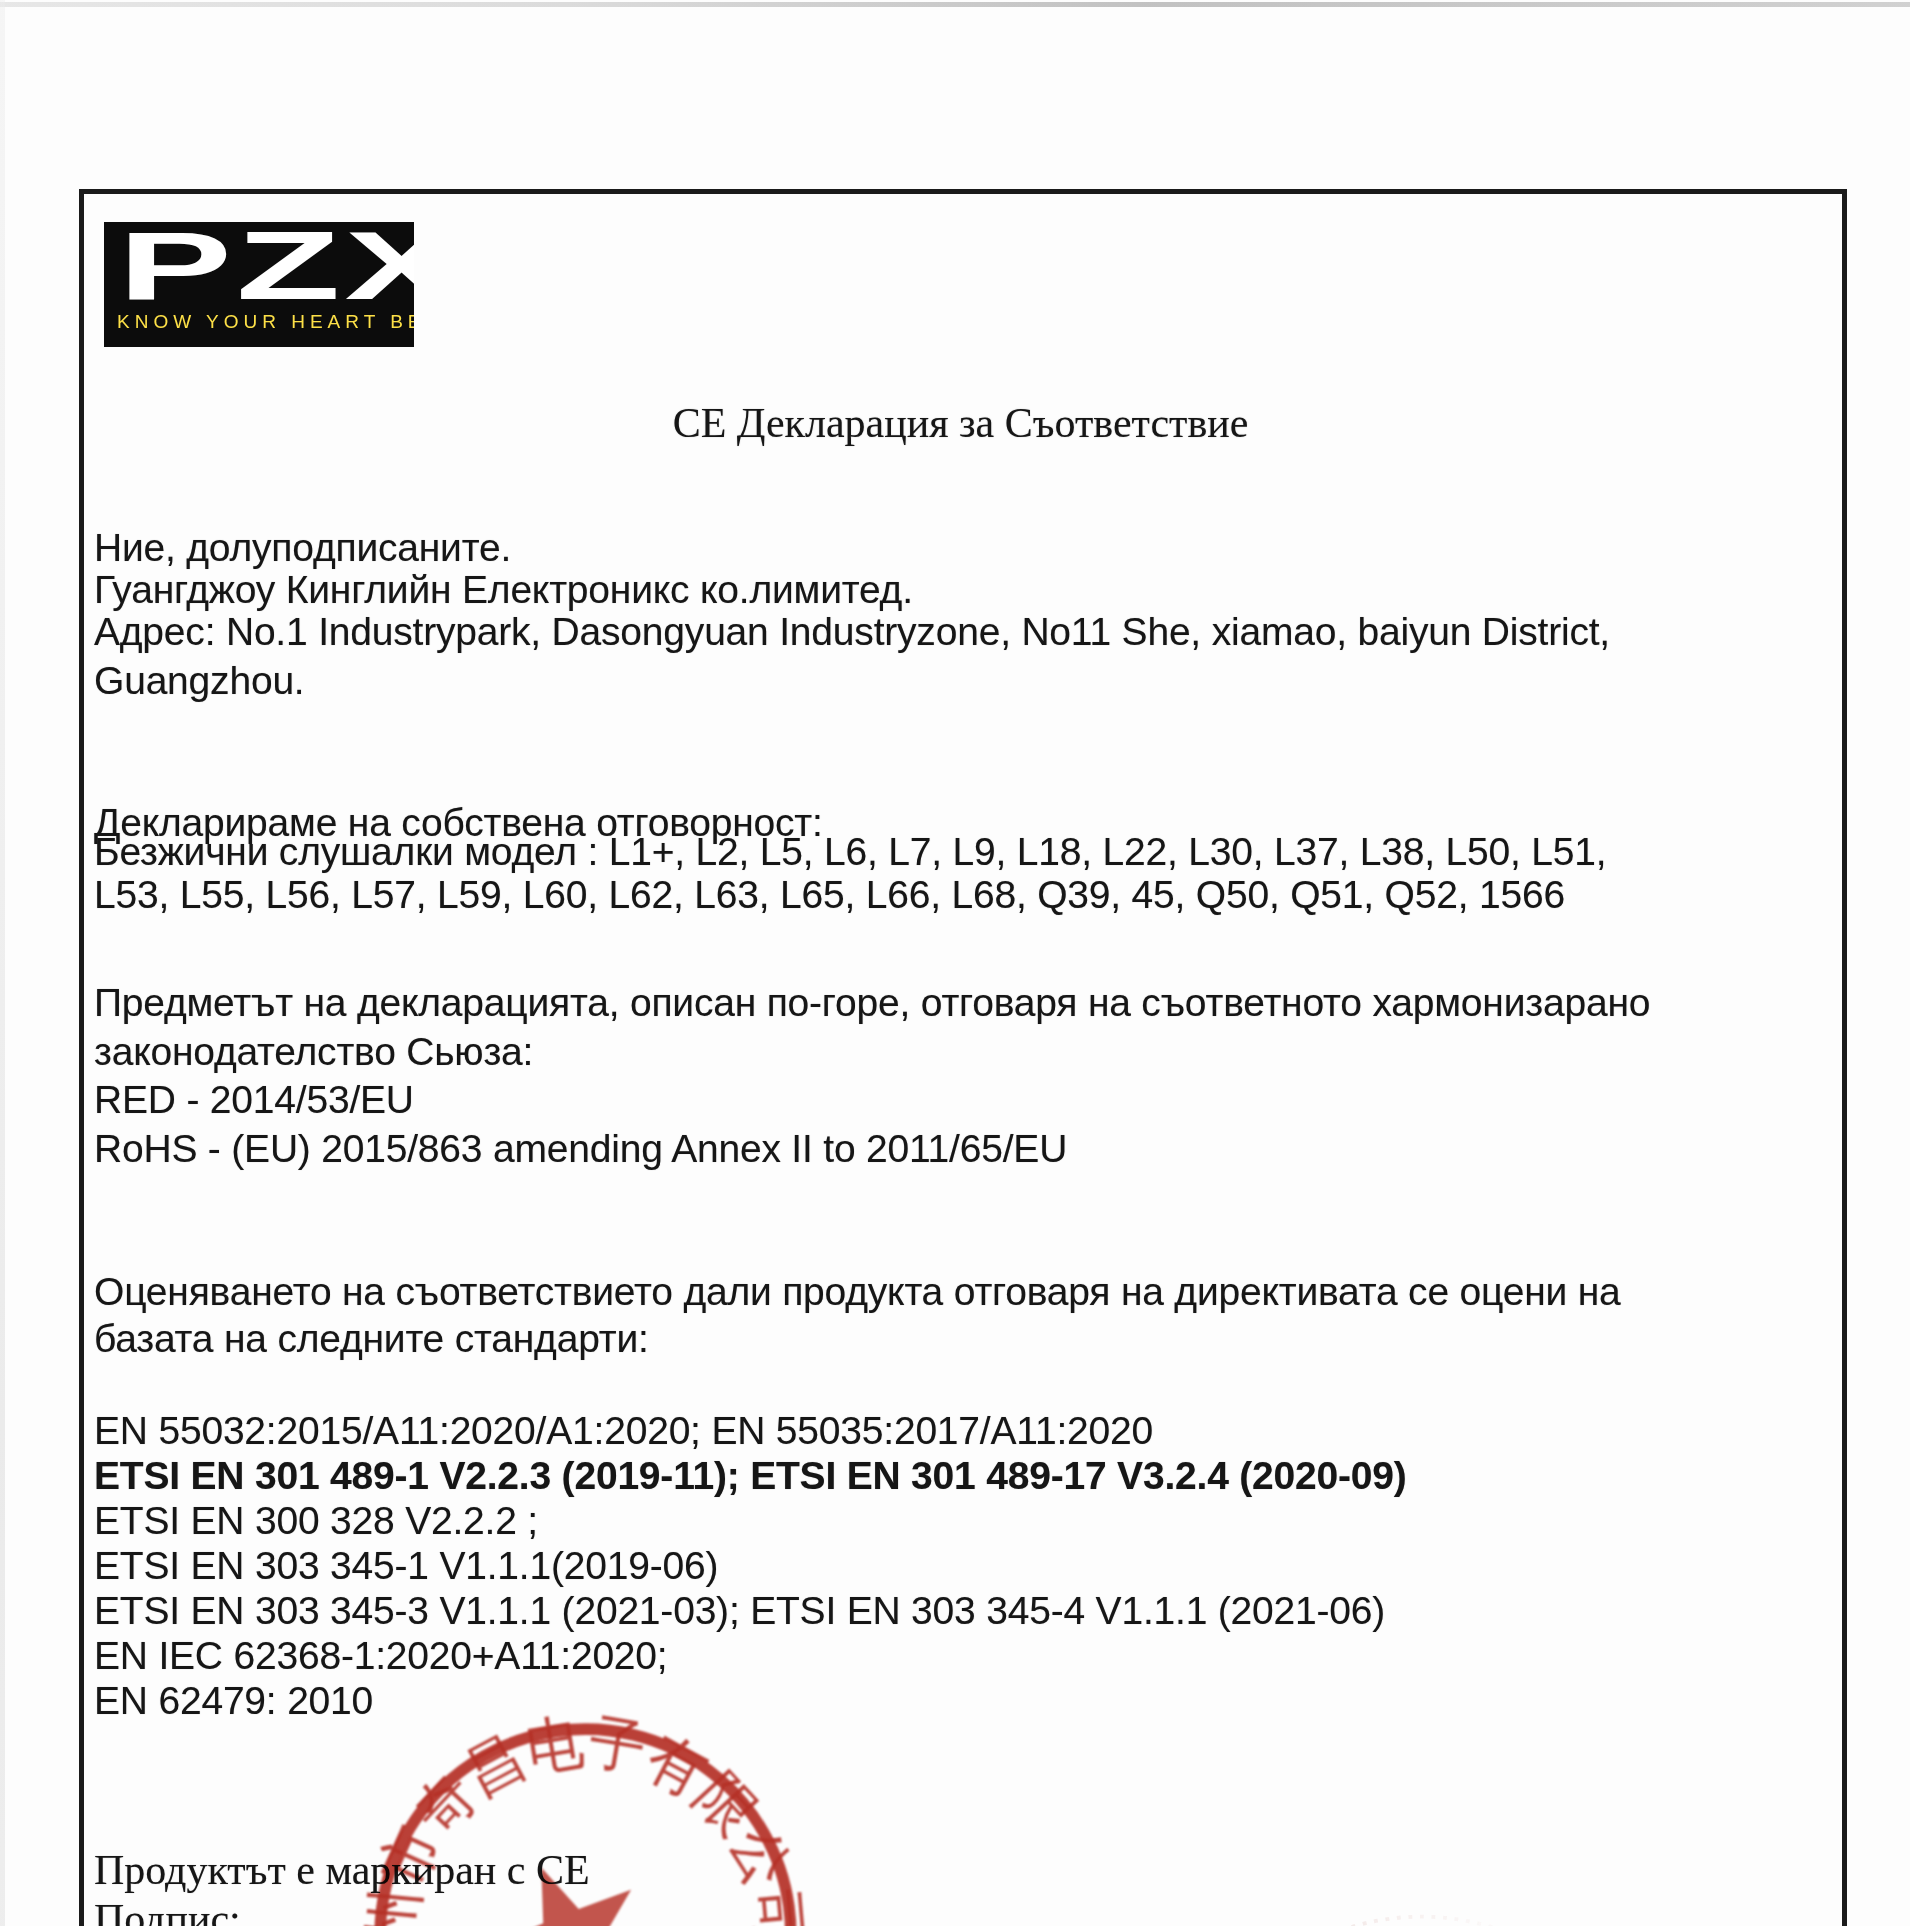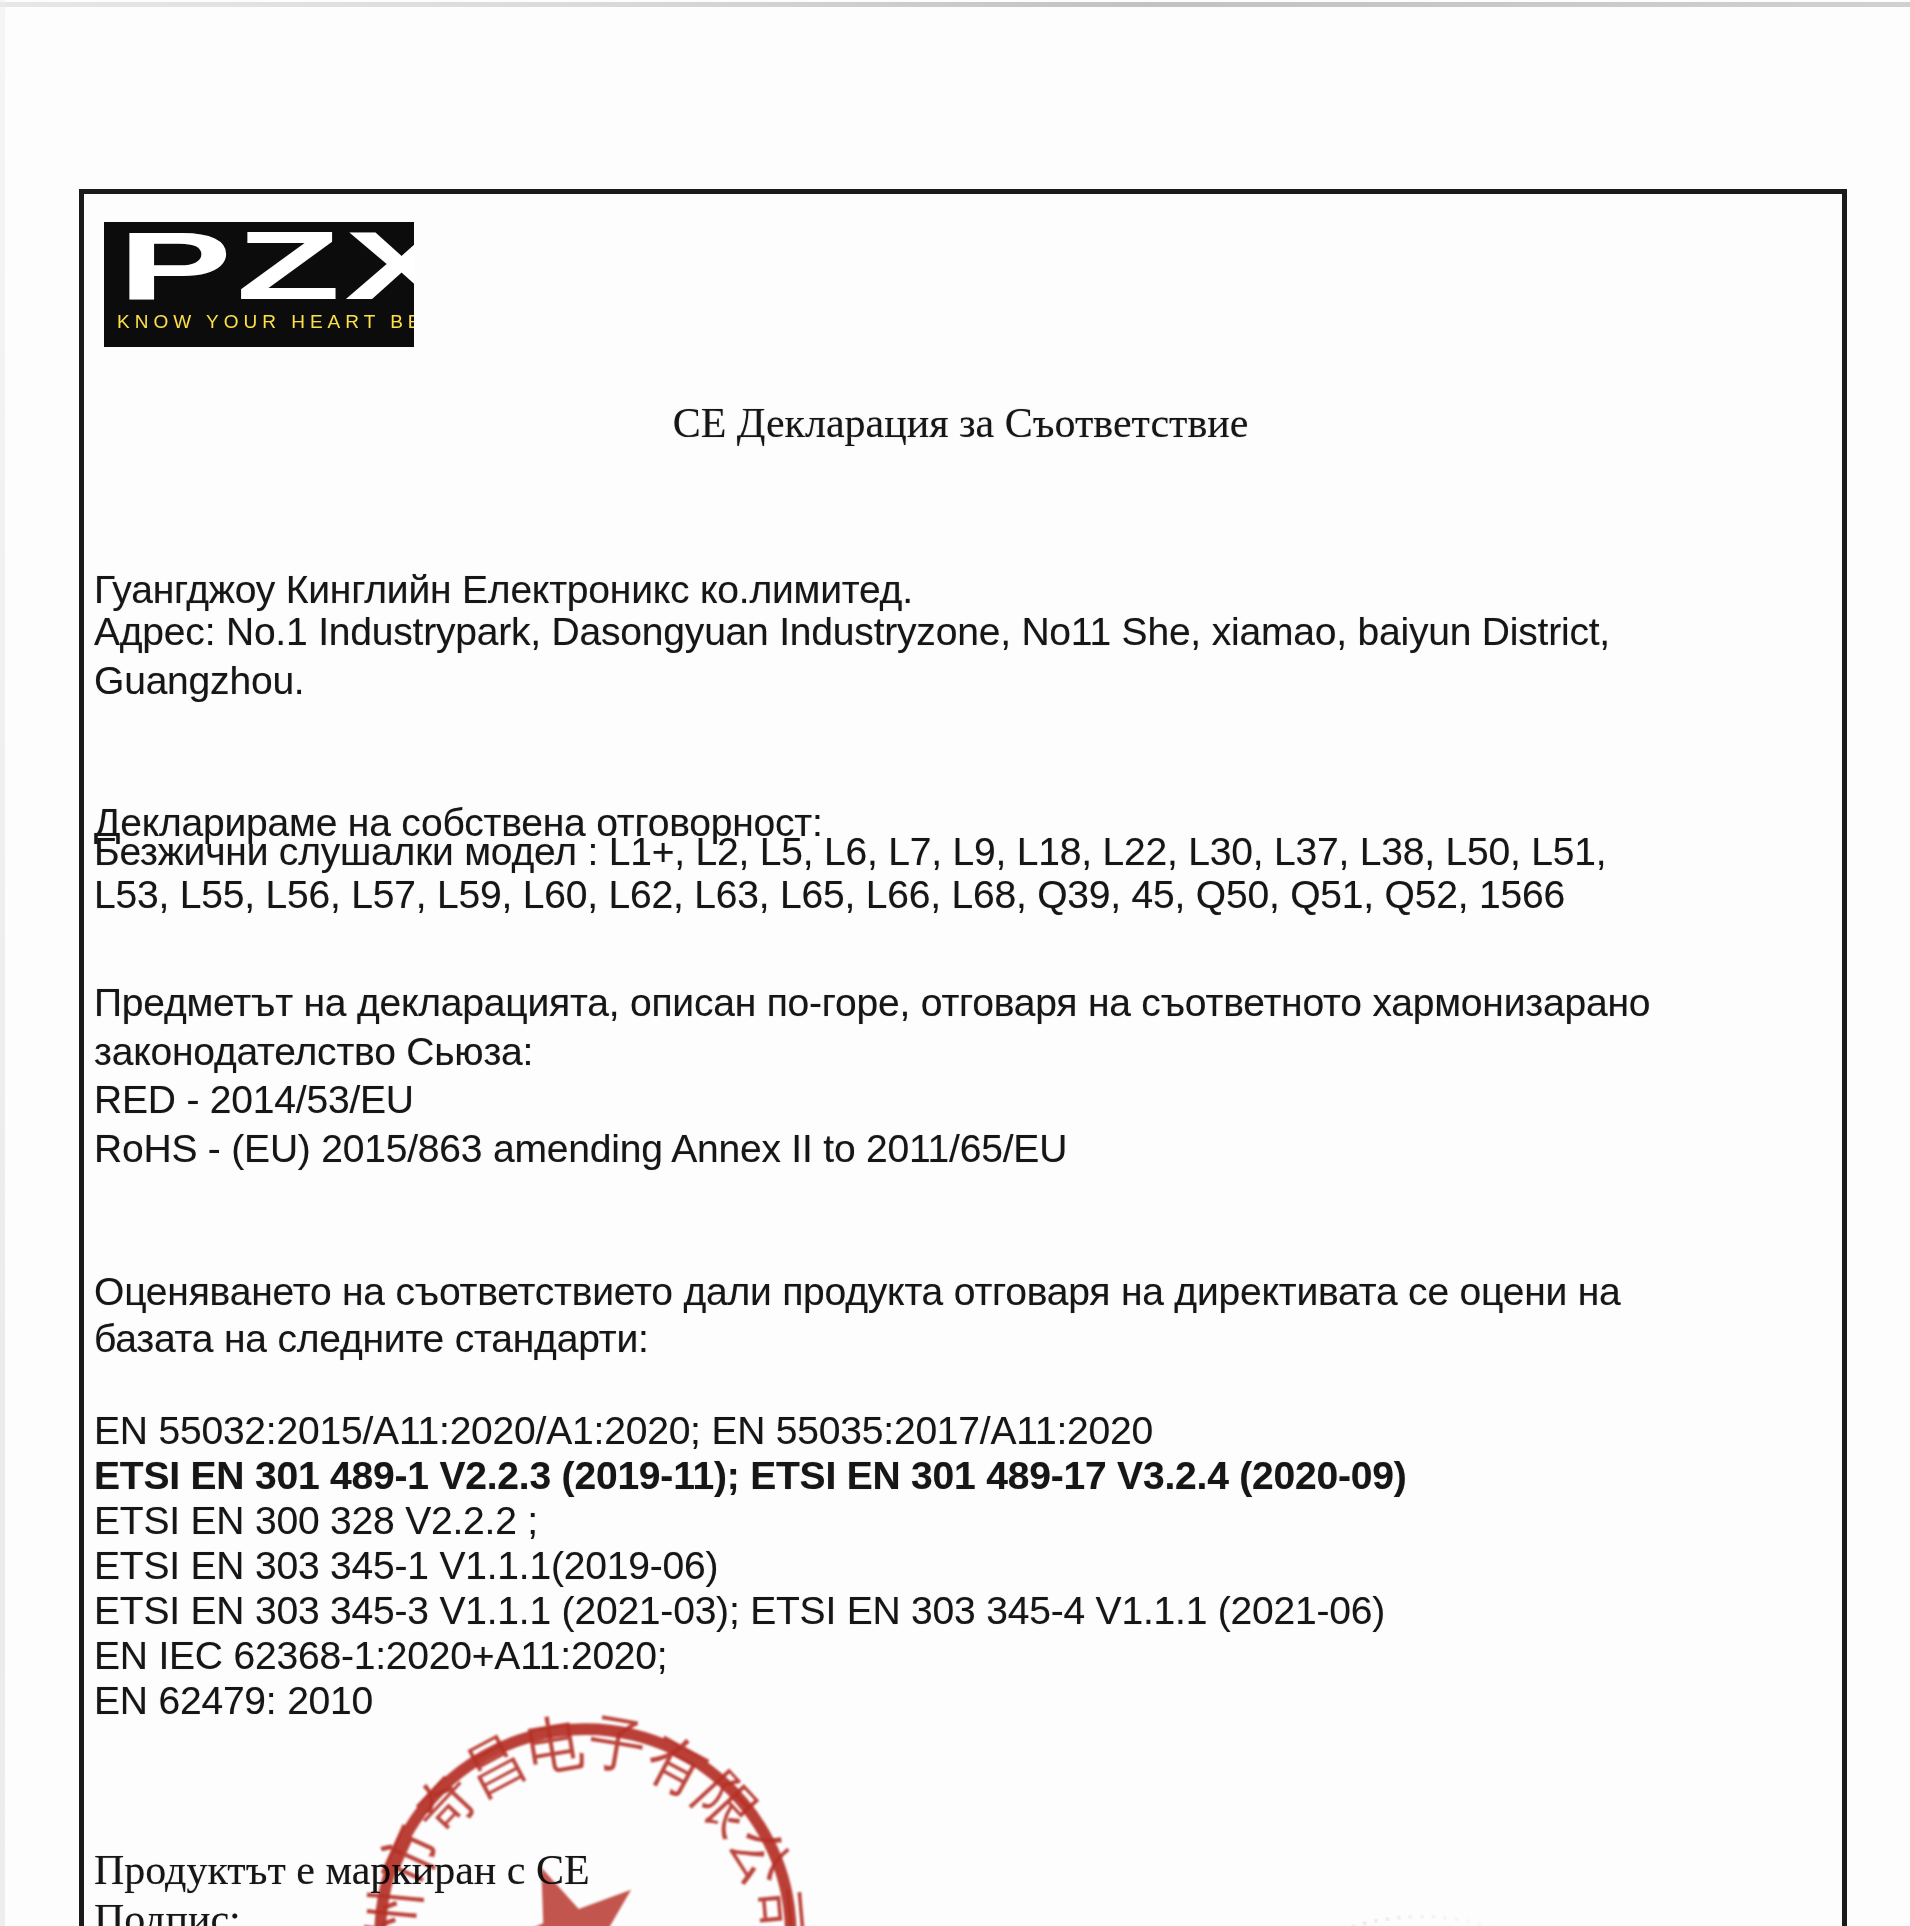--- a/index.html
+++ b/index.html
@@ -77,20 +77,21 @@
 
   <div id="frame"></div>
 
   <div id="logo">
     <span class="brand">PZX</span>
     <span class="tagline">KNOW YOUR HEART BETTER</span>
   </div>
 
   <div id="title">CE Декларация за Съответствие</div>
 
+  <div class="t" style="top:527px;">Ние, долуподписаните.</div>
   <div class="t b" style="top:569px;">Гуангджоу Кинглийн Електроникс ко.лимитед.</div>
   <div class="t" style="top:611px;">Адрес: No.1 Industrypark, Dasongyuan Industryzone, No11 She, xiamao, baiyun District,</div>
   <div class="t" style="top:654px;margin-top:6px;">Guangzhou.</div>
 
   <div class="t" style="top:755px;margin-top:47px;">Декларираме на собствена отговорност:</div>
 
   <div class="t b" style="top:831px;text-align:center;">Безжични слушалки модел : L1+, L2, L5, L6, L7, L9, L18, L22, L30, L37, L38, L50, L51,</div>
   <div class="t b" style="top:874px;">L53, L55, L56, L57, L59, L60, L62, L63, L65, L66, L68, Q39, 45, Q50, Q51, Q52, 1566</div>
 
   <div class="t" style="top:982px;">Предметът на декларацията, описан по-горе, отговаря на съответното хармонизарано</div>

